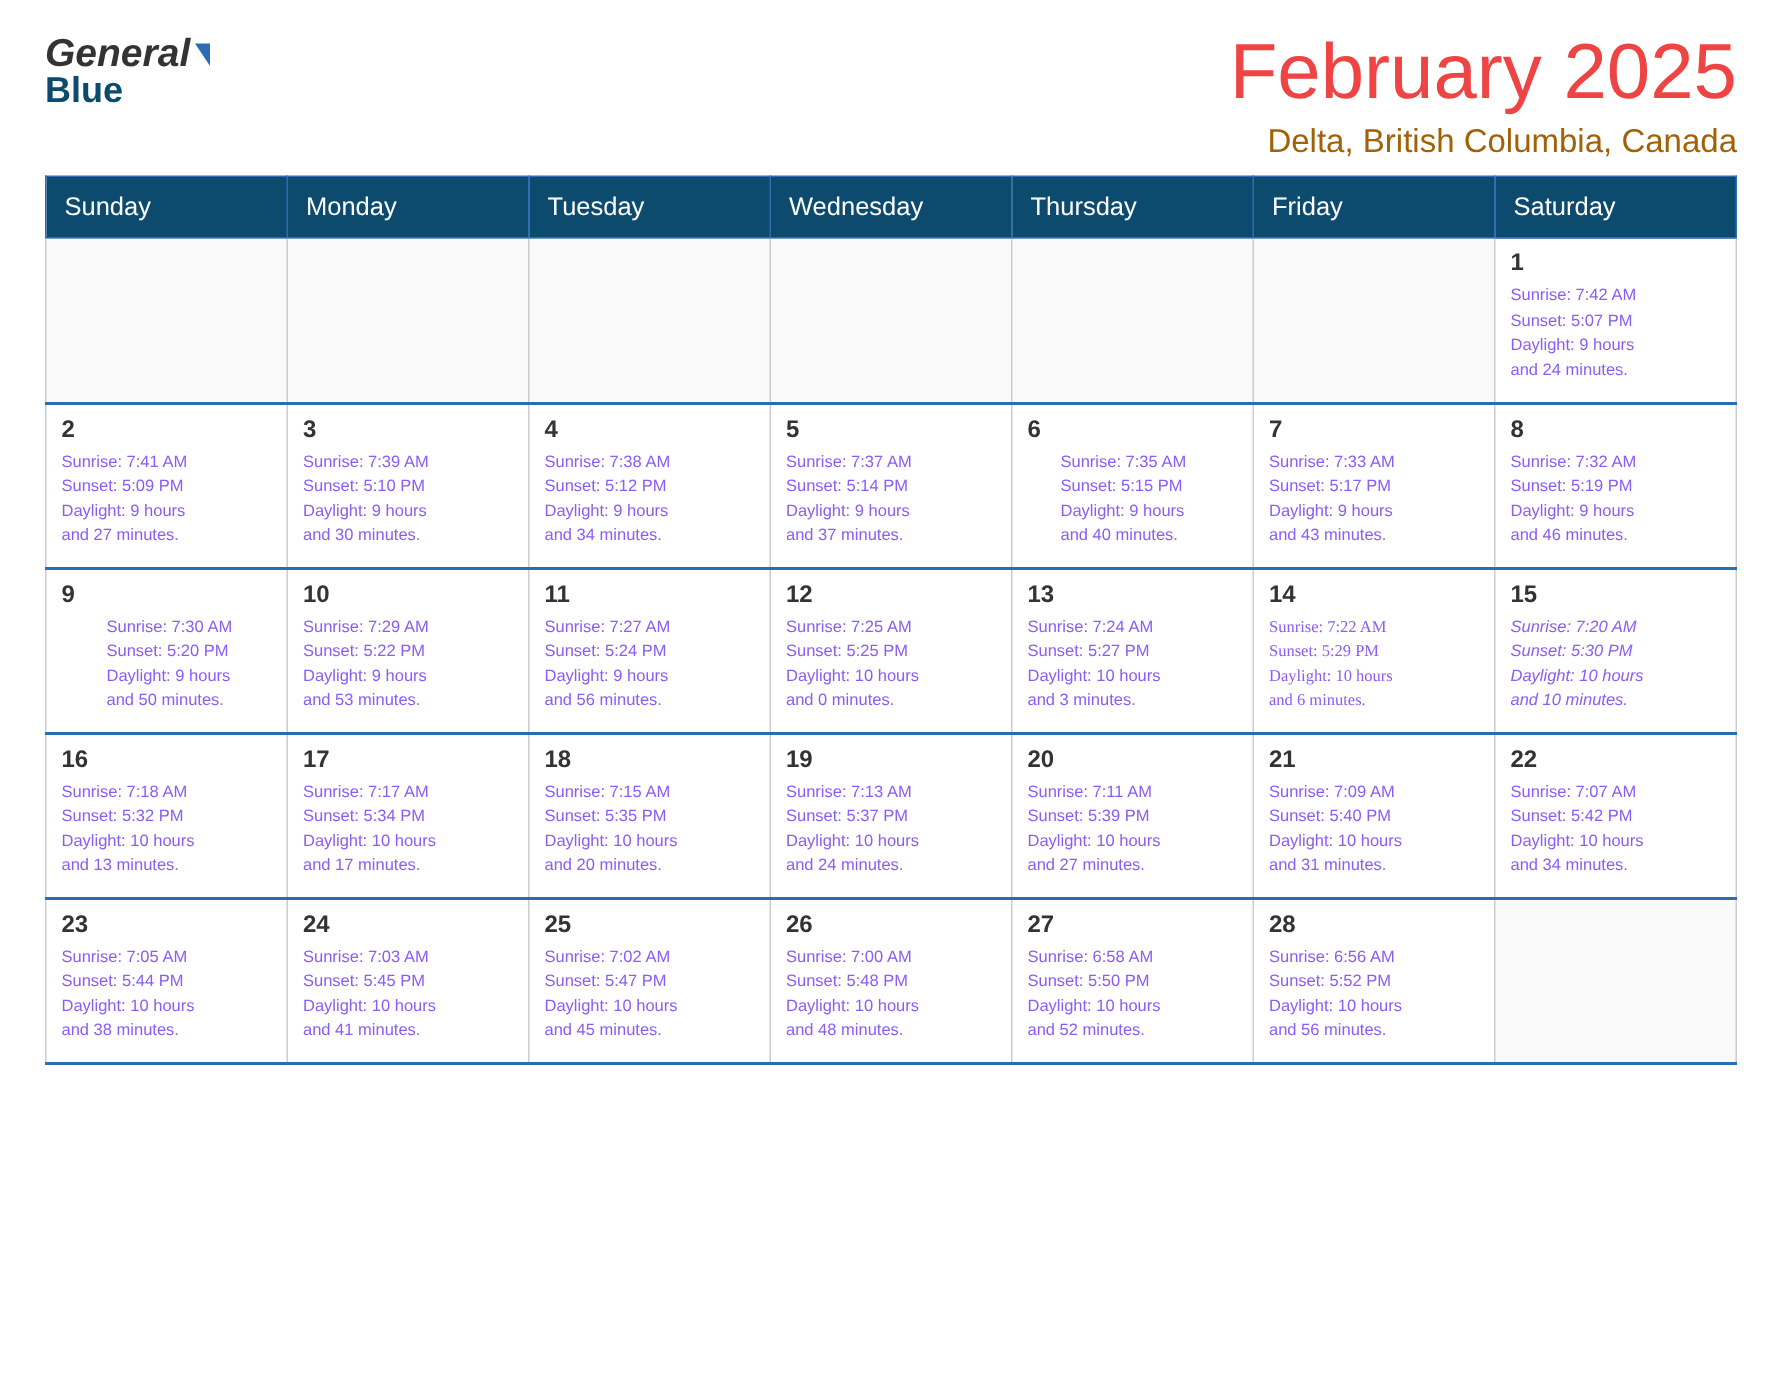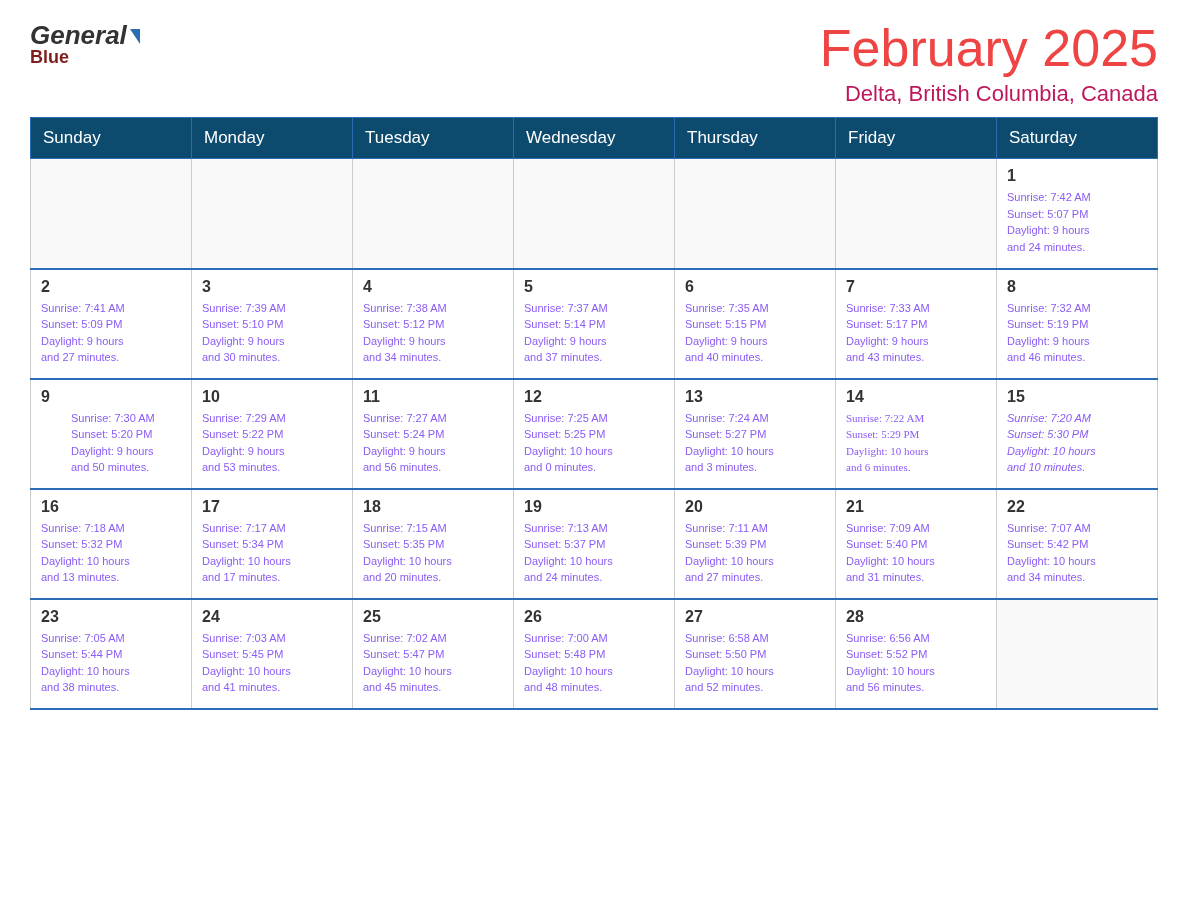--- a/index.html
+++ b/index.html
@@ -25,21 +25,21 @@
       text-align: right;
     }
     .main-title {
       font-size: 52px;
       font-weight: normal;
       color: #ef4444;
       line-height: 1.1;
     }
     .subtitle {
       font-size: 22px;
-      color: #be185d;
+      color: #a16207;
       margin-top: 4px;
     }
     table {
       width: 100%;
       border-collapse: collapse;
       margin-top: 10px;
     }
     thead tr th {
       background-color: #0c4a6e;
       color: #fff;
@@ -79,23 +79,23 @@
       display: flex;
       align-items: center;
     }
     .logo-general {
       font-size: 26px;
       font-weight: bold;
       color: #333;
       font-style: italic;
     }
     .logo-blue-word {
-      font-size: 18px;
+      font-size: 24px;
       font-weight: bold;
-      color: #7f1d1d;
+      color: #0c4a6e;
     }
   </style>
 </head>
 <body>
 
 <div class="header">
   <div class="logo">
     <div class="logo-row">
       <span class="logo-general">General</span>
       <span style="display:inline-block; width:0; height:0; border-left:10px solid transparent; border-right:0px solid transparent; border-top:15px solid #2a6db5; margin-left:3px; margin-top:2px;"></span>
@@ -160,21 +160,21 @@
         </td>
         <td>
           <span class="day-number">5</span>
           <div class="day-info" style="white-space: pre-line;">Sunrise: 7:37 AM
 Sunset: 5:14 PM
 Daylight: 9 hours
 and 37 minutes.</div>
         </td>
         <td>
           <span class="day-number">6</span>
-          <div class="day-info" style="white-space: pre-line;">Sunrise: 7:35 AM
+          <div class="day-info" style="white-space: pre-line; margin-left: 22px;">Sunrise: 7:35 AM
 Sunset: 5:15 PM
 Daylight: 9 hours
 and 40 minutes.</div>
         </td>
         <td>
           <span class="day-number">7</span>
           <div class="day-info" style="white-space: pre-line;">Sunrise: 7:33 AM
 Sunset: 5:17 PM
 Daylight: 9 hours
 and 43 minutes.</div>

